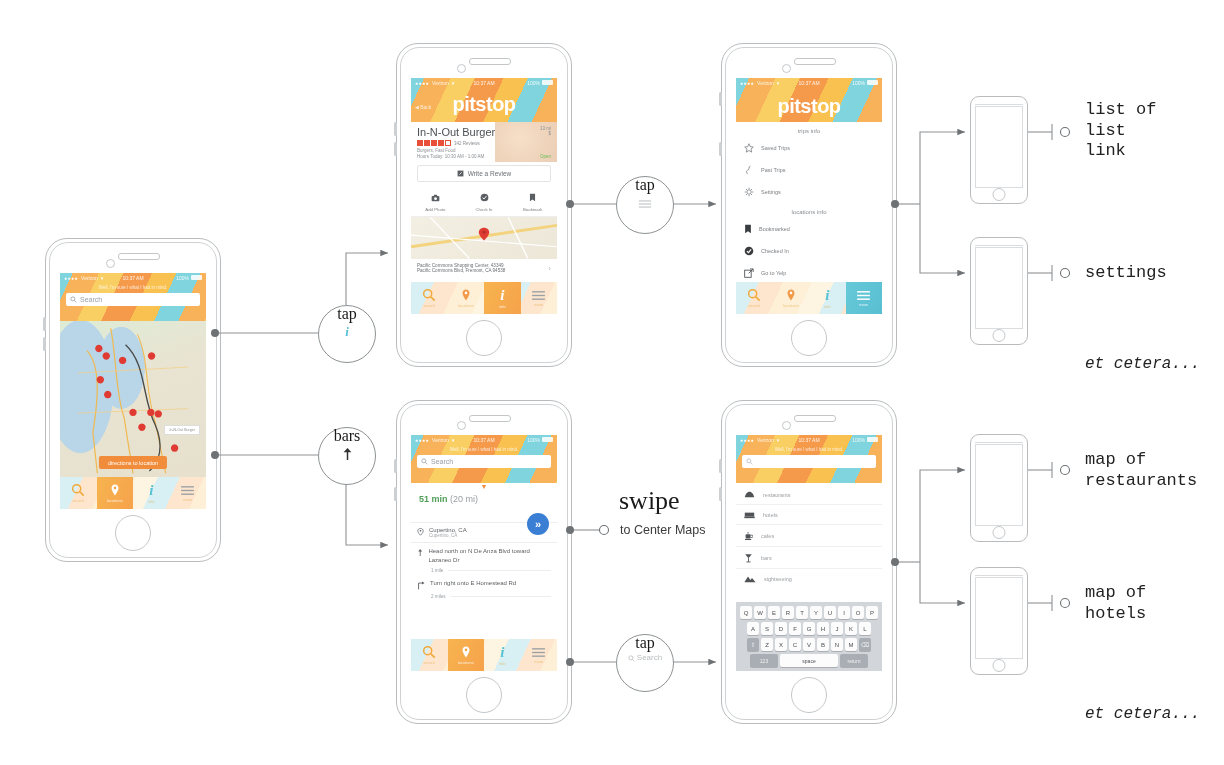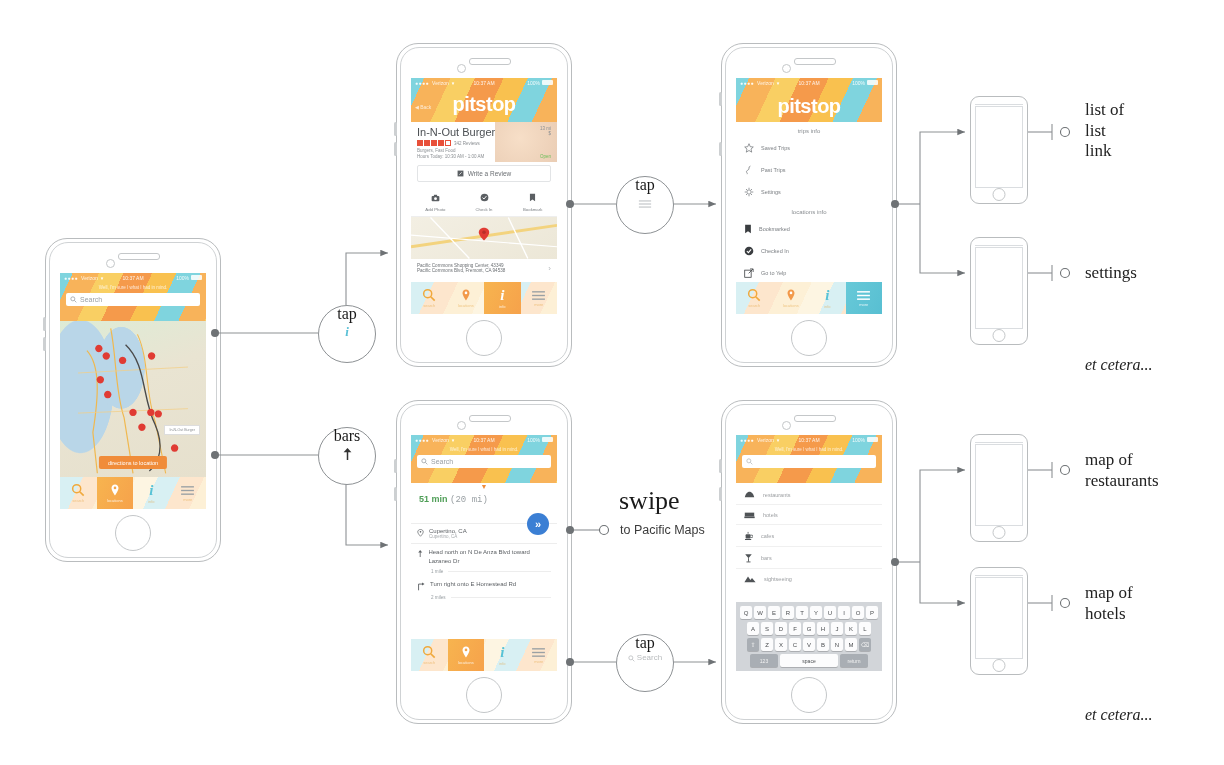--- a/index.html
+++ b/index.html
@@ -67,21 +67,21 @@
   .tab{flex:1;display:flex;flex-direction:column;align-items:center;justify-content:center;gap:1px;}
   .tab .lbl{font-size:4px;color:#e2a33f;opacity:.55;}
   .tab.act{background:linear-gradient(115deg,#f7b44f,#f6a24b);}
   .tab.act .lbl{color:#fff;opacity:.8;}
 
   
   .phone.sm{width:58px;height:108px;border-radius:9px;border-width:1.4px;}
   .phone.sm .screen{left:4px;right:4px;top:9px;bottom:15px;border:1px solid #dadde0;}
   .phone.sm .home{width:11px;height:11px;bottom:2px;border-width:1.2px;}
   .phone.sm .topbar{position:absolute;left:4px;right:4px;top:4px;height:3px;}
-  .anno{position:absolute;font-family:Liberation Serif, serif;font-size:17px;color:#222;
+  .anno{position:absolute;font-family:Liberation Mono, monospace;font-size:17px;color:#222;
         line-height:1.22;}
   .anno.it{font-style:italic;}
   .bubble{position:absolute;width:56px;height:56px;border-radius:50%;border:1.1px solid #8d9194;
      background:#fff;display:flex;flex-direction:column;align-items:center;
      z-index:6;}
   .bubble .w{font-family:"Liberation Serif",serif;font-size:16px;color:#1a1a1a;line-height:1;}
   .bubble .sub{margin-top:3px;line-height:1;}
 
   .linkword{position:absolute;font-family:"Liberation Serif",serif;font-size:26px;color:#1a1a1a;}
   .linksub{position:absolute;font-family:"Liberation Sans",sans-serif;font-size:12.5px;
@@ -561,21 +561,21 @@
               <line x1="10" y1="10" x2="14.5" y2="14.5" stroke="#9aa0a4" stroke-width="1.8"></line>
             </svg>
         <span>Search</span>
       </div>
     </div>
 
     <div style="text-align:center;color:#f08c3a;font-size:7px;line-height:6px;margin-top:1px;">▼</div>
 
     <div style="padding:4px 8px 2px;font-size:9px;">
       <span style="color:#4f9e57;font-weight:bold;">51 min</span>
-      <span style="color:#9aa0a4;font-family:Liberation Mono, monospace;">(20 mi)</span>
+      <span style="color:#9aa0a4;">(20 mi)</span>
     </div>
 
     <div style="position:absolute;right:8px;top:78px;width:22px;height:22px;border-radius:50%;
              background:#3b7fd4;color:#fff;display:flex;align-items:center;justify-content:center;
              font-size:11px;font-weight:bold;z-index:4;">
       <span>»</span>
     </div>
 
     <div style="border-top:1px solid #ededed;margin-top:16px;">
       <div class="row">
@@ -818,21 +818,21 @@
     <svg width="7" height="7" viewBox="0 0 16 16">
           <circle cx="6.5" cy="6.5" r="4.6" fill="none" stroke="#b9bcbe" stroke-width="1.8"></circle>
           <line x1="10" y1="10" x2="14.5" y2="14.5" stroke="#b9bcbe" stroke-width="1.8"></line>
         </svg>
     <span>Search</span>
   </span>
 </div>
 
 <div class="linkword" style="left:619px;top:486px;">swipe</div>
 <div class="linksub" style="left:620px;top:522px;width:86px;">
-  <span>to Pacific Maps</span>
+  <span>to Center Maps</span>
 </div>
 
 <div class="anno" style="left:1085px;top:100px;">
   <div>list of</div>
   <div>list</div>
   <div>link</div>
 </div>
 <div class="anno" style="left:1085px;top:263px;">
   <div>settings</div>
 </div>

